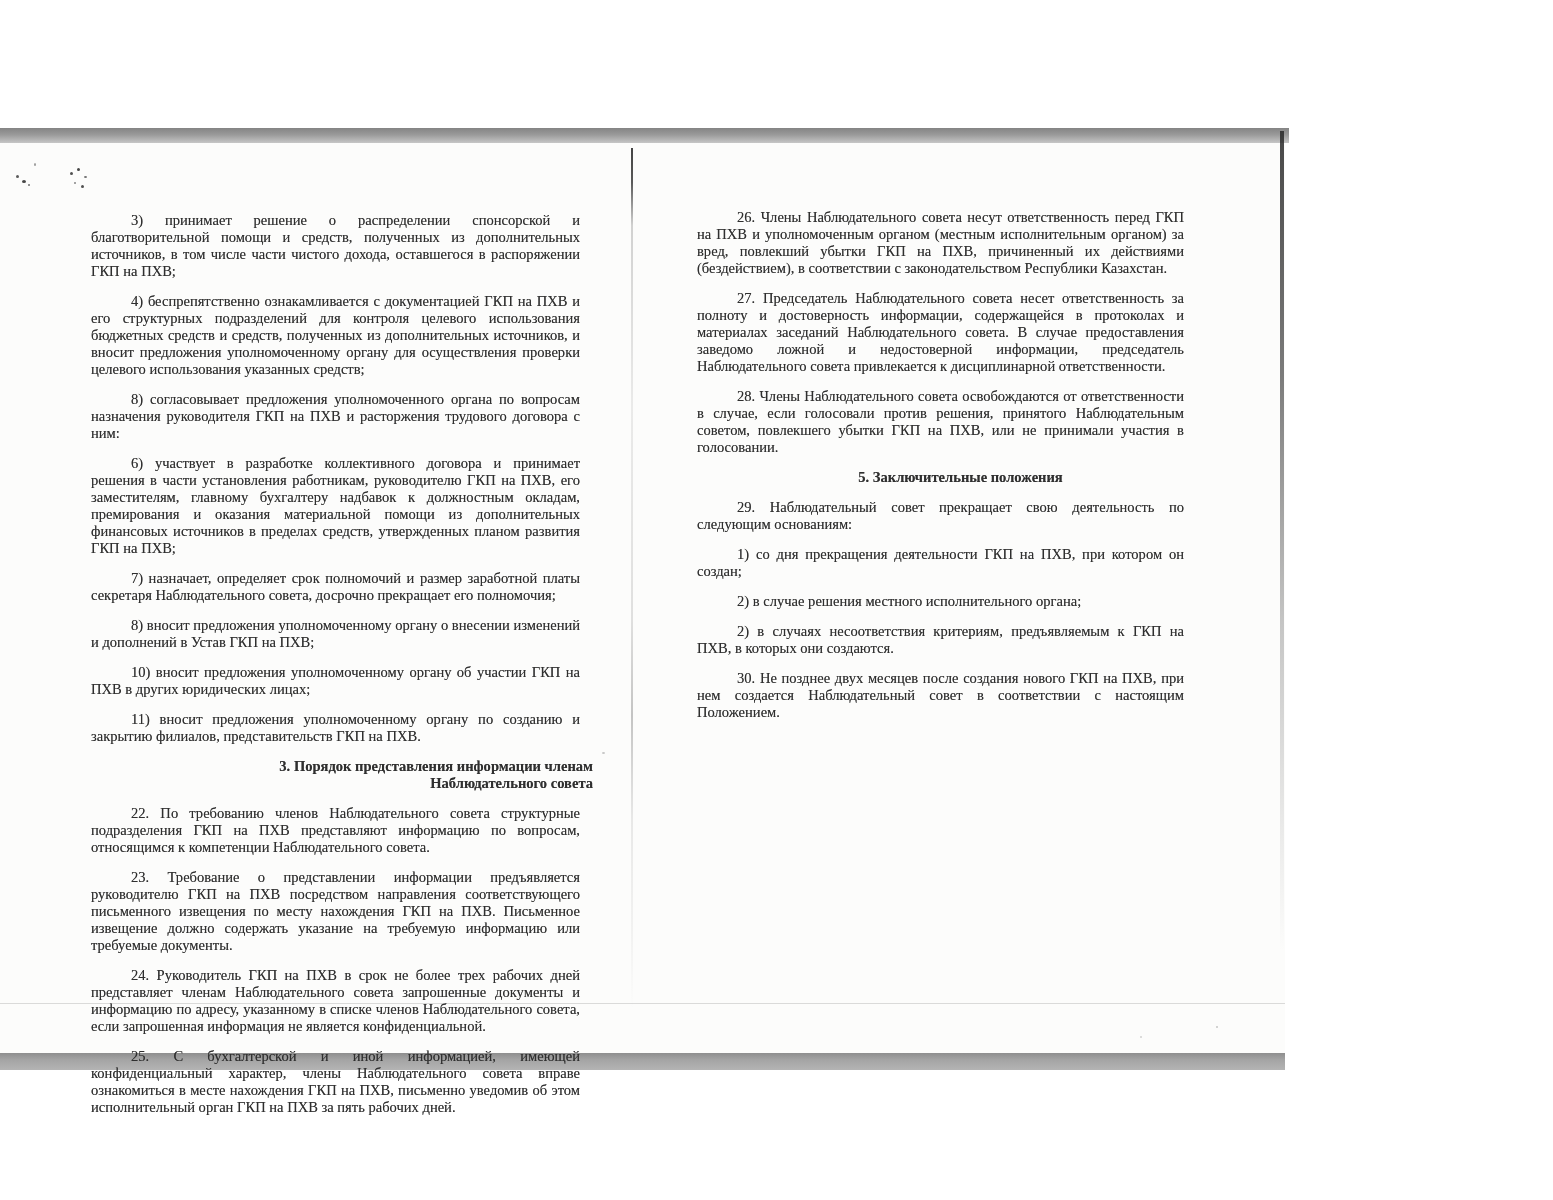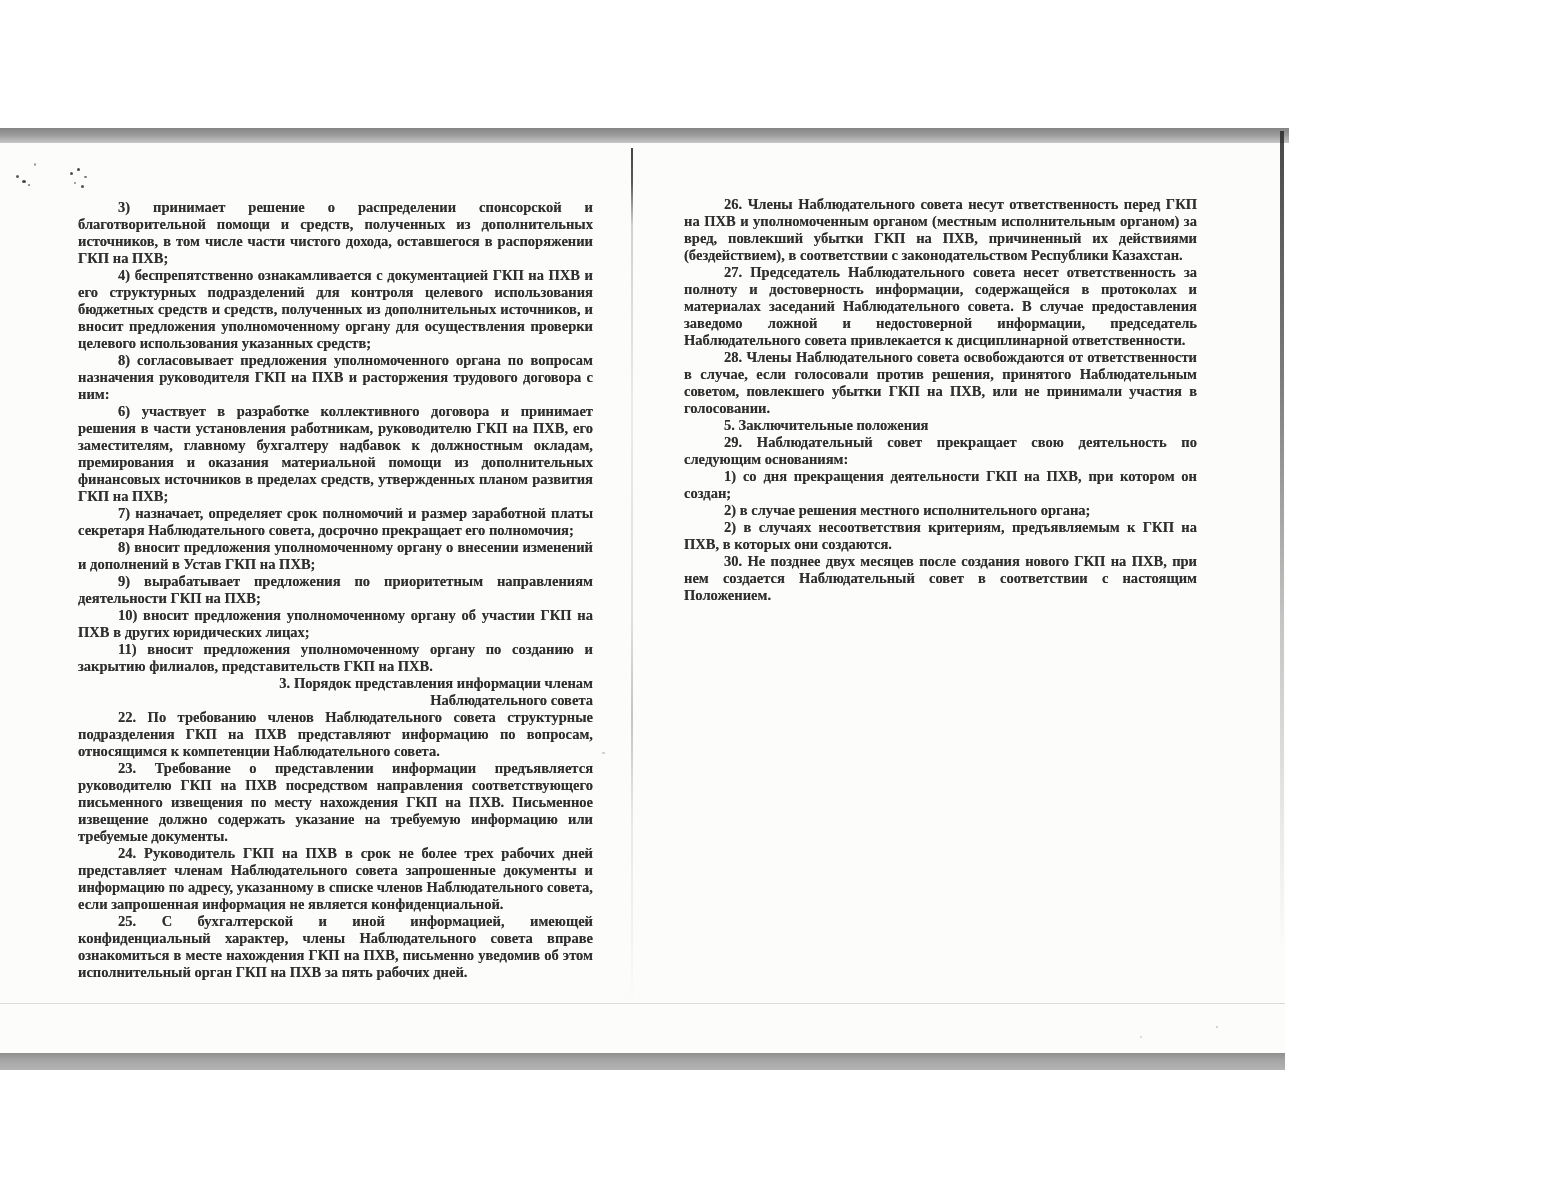--- a/index.html
+++ b/index.html
@@ -55,23 +55,23 @@
   .text-col {
     position:absolute;
     color:#2f2f2f;
     font-size:14.55px;
     line-height:17px;
     text-align:justify;
     text-shadow:0 0 0.5px rgba(47,47,47,0.55);
   }
   .col-left  { left:78px;  top:199px; width:515px; }
   .col-right { left:684px; top:196px; width:513px; }
-  .para   { margin:0; text-indent:40px;font-weight:bold; }
+  .para   { margin:13px; text-indent:40px; }
   .h-center { margin:0; font-weight:bold; text-align:right; text-indent:0; }
-  .h-left   { margin:0; font-weight:bold; text-align:left; text-indent:40px; }
+  .h-left   { margin:0; font-weight:bold; text-align:center; text-indent:40px; }
 </style>
 </head>
 <body>
 
 <div class="scan-band-top"></div>
 <div class="paper"></div>
 <div class="scan-band-bottom"></div>
 <div class="page-right-edge"></div>
 <div class="fold-line"></div>
 <div class="scan-scratch"></div>
@@ -89,21 +89,20 @@
 <div class="dot" style="left:1216px;top:1026px;width:2px;height:2px;opacity:.25"></div>
 <div class="dot" style="left:1140px;top:1036px;width:2px;height:2px;opacity:.2"></div>
 
 <div class="text-col col-left">
   <p class="para">3) принимает решение о распределении спонсорской и благотворительной помощи и средств, полученных из дополнительных источников, в том числе части чистого дохода, оставшегося в распоряжении ГКП на ПХВ;</p>
   <p class="para">4) беспрепятственно ознакамливается с документацией ГКП на ПХВ и его структурных подразделений для контроля целевого использования бюджетных средств и средств, полученных из дополнительных источников, и вносит предложения уполномоченному органу для осуществления проверки целевого использования указанных средств;</p>
   <p class="para">8) согласовывает предложения уполномоченного органа по вопросам назначения руководителя ГКП на ПХВ и расторжения трудового договора с ним:</p>
   <p class="para">6) участвует в разработке коллективного договора и принимает решения в части установления работникам, руководителю ГКП на ПХВ, его заместителям, главному бухгалтеру надбавок к должностным окладам, премирования и оказания материальной помощи из дополнительных финансовых источников в пределах средств, утвержденных планом развития ГКП на ПХВ;</p>
   <p class="para">7) назначает, определяет срок полномочий и размер заработной платы секретаря Наблюдательного совета, досрочно прекращает его полномочия;</p>
   <p class="para">8) вносит предложения уполномоченному органу о внесении изменений и дополнений в Устав ГКП на ПХВ;</p>
-  <p class="para">9) вырабатывает предложения по приоритетным направлениям деятельности ГКП на ПХВ;</p>
   <p class="para">10) вносит предложения уполномоченному органу об участии ГКП на ПХВ в других юридических лицах;</p>
   <p class="para">11) вносит предложения уполномоченному органу по созданию и закрытию филиалов, представительств ГКП на ПХВ.</p>
   <div class="h-center">3. Порядок представления информации членам</div>
   <div class="h-center">Наблюдательного совета</div>
   <p class="para">22. По требованию членов Наблюдательного совета структурные подразделения ГКП на ПХВ представляют информацию по вопросам, относящимся к компетенции Наблюдательного совета.</p>
   <p class="para">23. Требование о представлении информации предъявляется руководителю ГКП на ПХВ посредством направления соответствующего письменного извещения по месту нахождения ГКП на ПХВ. Письменное извещение должно содержать указание на требуемую информацию или требуемые документы.</p>
   <p class="para">24. Руководитель ГКП на ПХВ в срок не более трех рабочих дней представляет членам Наблюдательного совета запрошенные документы и информацию по адресу, указанному в списке членов Наблюдательного совета, если запрошенная информация не является конфиденциальной.</p>
   <p class="para">25. С бухгалтерской и иной информацией, имеющей конфиденциальный характер, члены Наблюдательного совета вправе ознакомиться в месте нахождения ГКП на ПХВ, письменно уведомив об этом исполнительный орган ГКП на ПХВ за пять рабочих дней.</p>
 </div>
 

